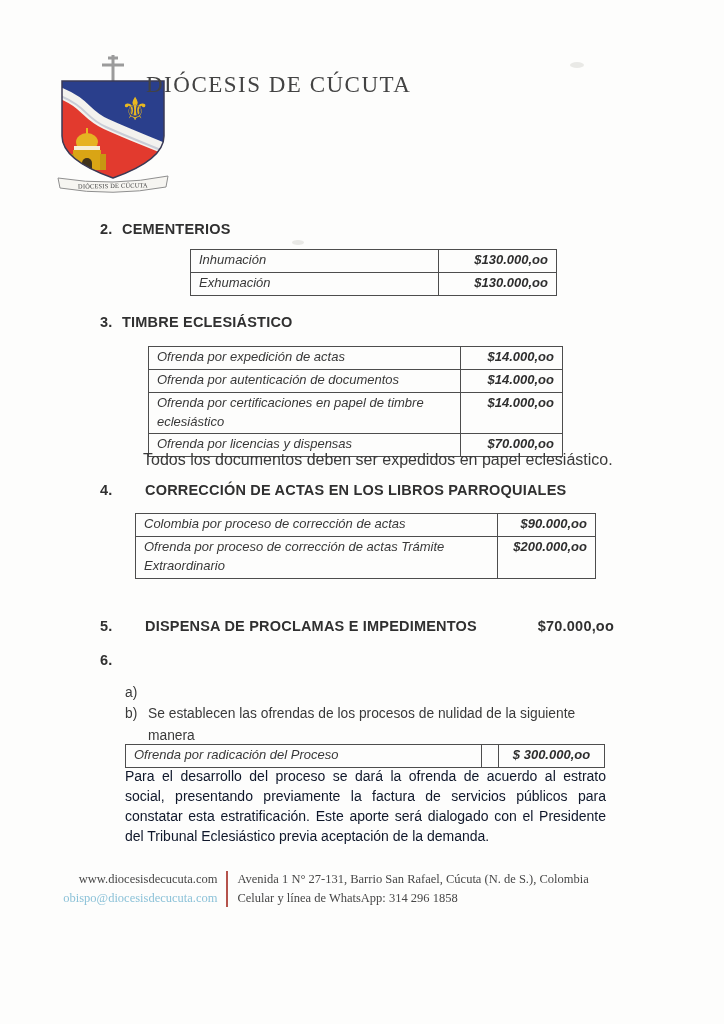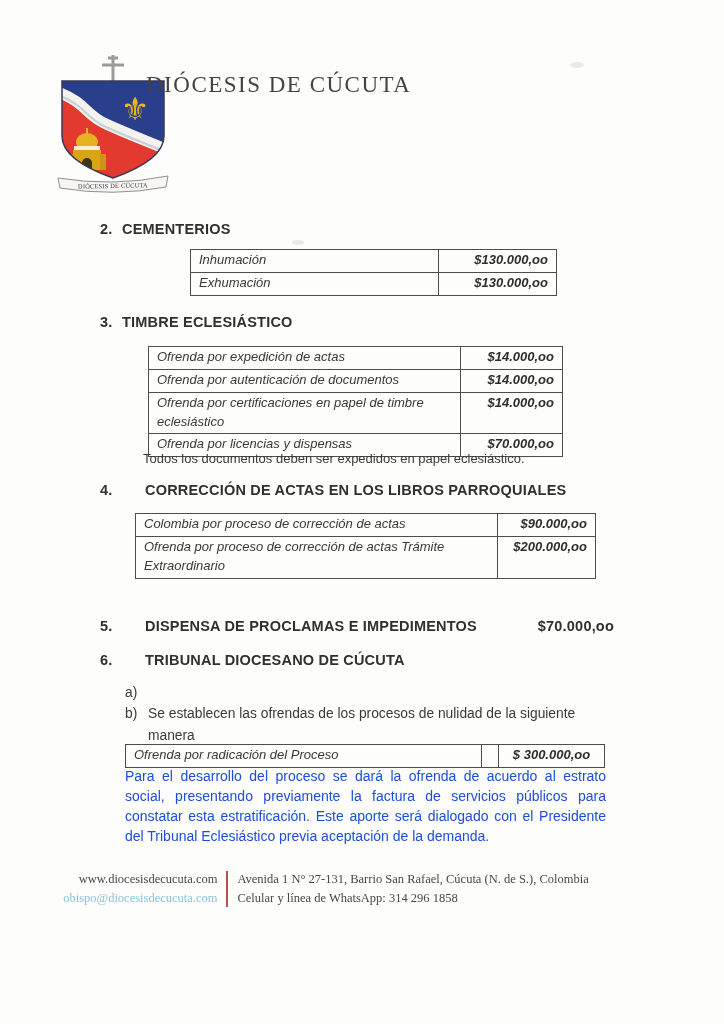--- a/index.html
+++ b/index.html
@@ -32,26 +32,26 @@
   
   table{border-collapse:collapse;table-layout:fixed;position:absolute;}
   td{
     border:1.6px solid #4d4d4d;
     font-size:13px;color:#383838;
     padding:1px 8px 2px 8px;
     vertical-align:top;line-height:1.45;font-style:italic;
   }
   td.price{font-weight:700;text-align:right;white-space:nowrap;color:#2e2e2e;}
   td.price-left{font-weight:700;text-align:center;white-space:nowrap;color:#2e2e2e;}
-  .note{position:absolute;font-size:13px;color:#3a3a3a;}
+  .note{position:absolute;font-size:16px;color:#3a3a3a;}
   .list{position:absolute;font-size:13.8px;color:#3a3a3a;line-height:1.55;}
   .list .li{display:flex;}
   .list .marker{width:23px;flex:0 0 auto;}
   .para{
-    position:absolute;font-size:14px;color:#1d4ed8;
+    position:absolute;font-size:14px;color:#0f172a;
     line-height:1.43;text-align:justify;
   }
   .sec5-price{margin-left:auto;font-weight:700;white-space:nowrap;}
   
   .footer{
     position:absolute;left:0;top:870px;width:652px;
     display:flex;justify-content:center;align-items:center;
     font-family:"Liberation Serif", serif;font-size:12.5px;color:#474747;
   }
   .footer .left{text-align:right;line-height:1.5;}
@@ -186,21 +186,20 @@
     </table>
 
   <div class="sec" style="left:100px;top:618px;width:514px;">
     <span class="num num-wide">5.</span>
     <span>DISPENSA DE PROCLAMAS E IMPEDIMENTOS</span>
     <span class="sec5-price">$70.000,oo</span>
   </div>
 
   <div class="sec" style="left:100px;top:652px;">
     <span class="num num-wide">6.</span>
-    <span>TRIBUNAL DIOCESANO DE CÚCUTA</span>
   </div>
 
   <div class="list" style="left:125px;top:682px;width:500px;">
     <div class="li">
       <span class="marker">a)</span>
     </div>
     <div class="li">
       <span class="marker">b)</span>
       <span>Se establecen las ofrendas de los procesos de nulidad de la siguiente manera</span>
     </div>

